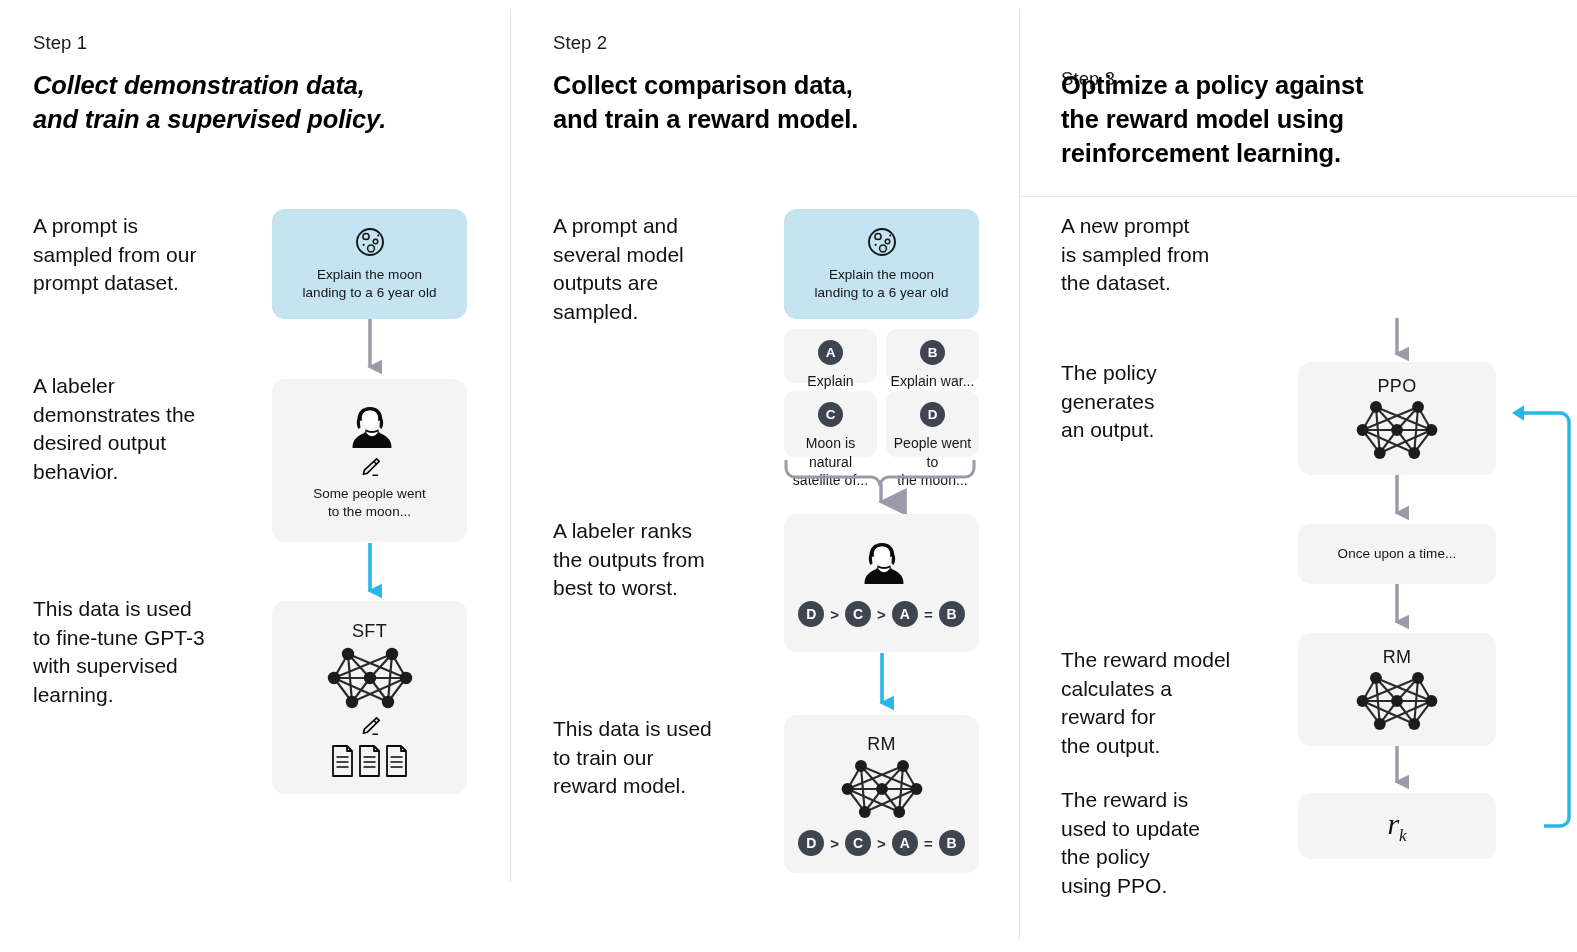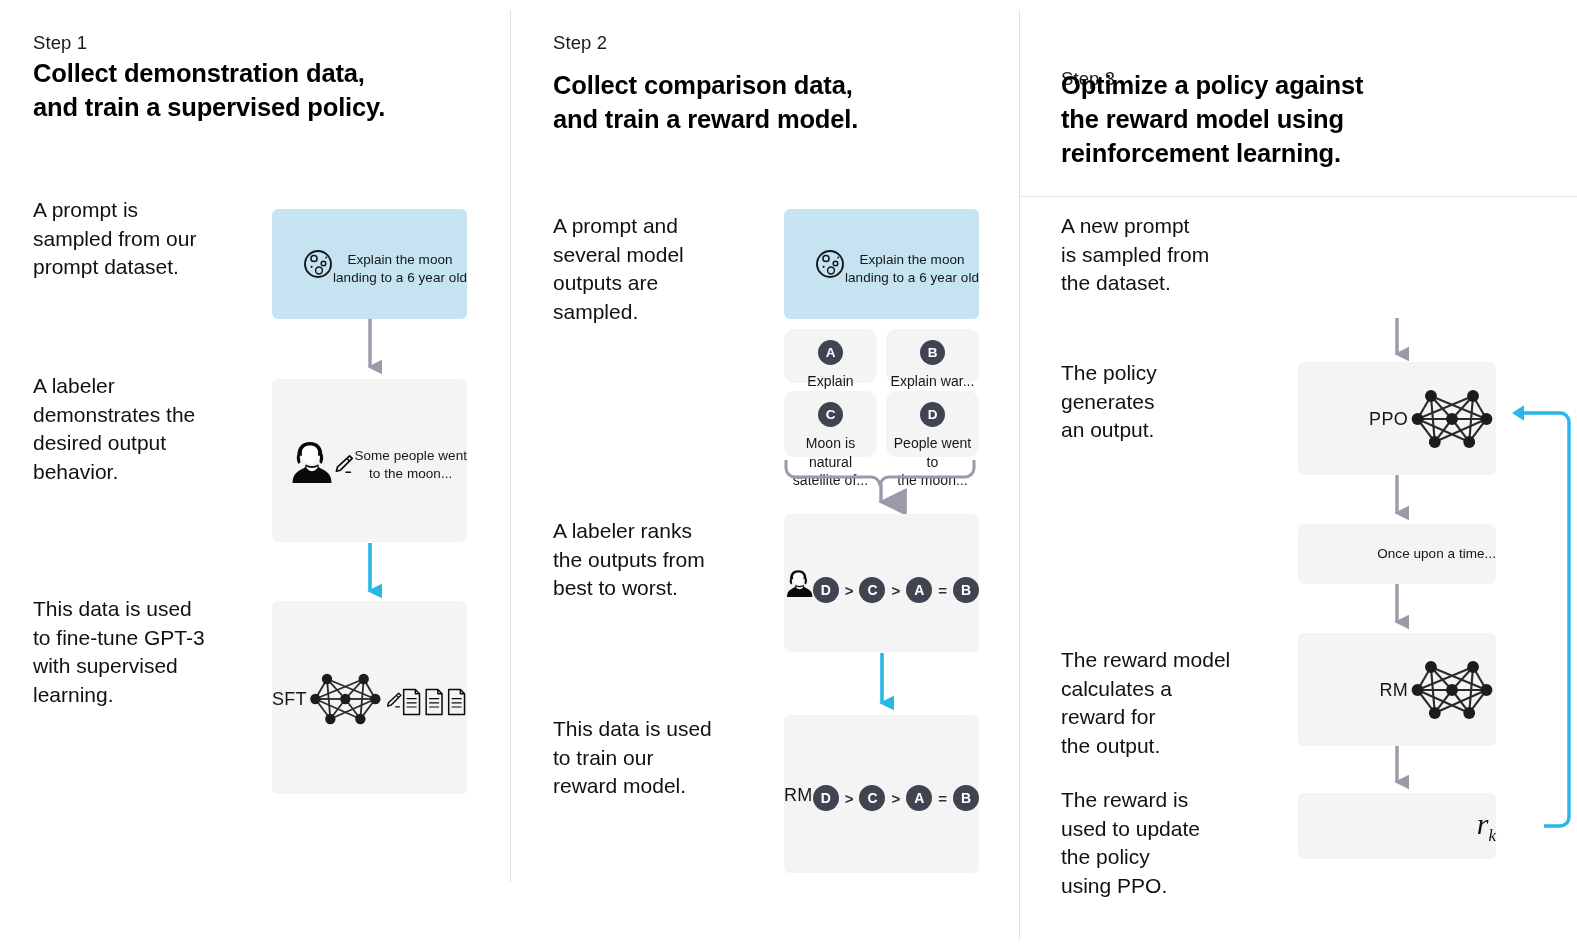--- a/index.html
+++ b/index.html
@@ -32,24 +32,24 @@
     white-space: pre-line;
   }
 
   .caption {
     position: absolute; font-size: 21px; line-height: 1.36;
     color: #111; white-space: pre-line; font-weight: 400;
   }
 
   
   .card {
-    position: absolute; border-radius: 6px;
+    position: absolute; border-radius: 13px;
     background: #f4f4f4;
-    display: flex; flex-direction: row;
-    align-items: center; justify-content: flex-end;
+    display: flex; flex-direction: column;
+    align-items: center; justify-content: center;
   }
   .card.blue { background: #c5e3f0; }
   .card-text {
     font-size: 13.5px; line-height: 1.33; text-align: center;
     color: #14171a; white-space: pre-line; letter-spacing: .05px;
   }
   .card-title {
     font-size: 18px; color: #14171a; letter-spacing: .3px;
     text-align: center;
   }
@@ -184,24 +184,24 @@
       </marker>
       <marker id="mk-cyan-left" markerWidth="9" markerHeight="9" refX="4.4" refY="7.6" orient="auto">
         <path d="M0.3 0 L8.5 0 L4.4 8.4 Z" fill="#29b6e8"></path>
       </marker>
     </defs>
   </svg>
 
   <div class="col col-1">
 
     <div class="step-label" style="left:33px;top:32px;">Step 1</div>
-    <div class="step-title" style="left:33px;top:56px;width:450px;">Collect demonstration data,
+    <div class="step-title" style="left:33px;top:68px;width:450px;font-style:italic;">Collect demonstration data,
 and train a supervised policy.</div>
 
-    <div class="caption" style="left:33px;top:196px;width:250px;">A prompt is
+    <div class="caption" style="left:33px;top:212px;width:250px;">A prompt is
 sampled from our
 prompt dataset.</div>
     <div class="caption" style="left:33px;top:372px;width:250px;">A labeler
 demonstrates the
 desired output
 behavior.</div>
     <div class="caption" style="left:33px;top:595px;width:250px;">This data is used
 to fine-tune GPT-3
 with supervised
 learning.</div>

